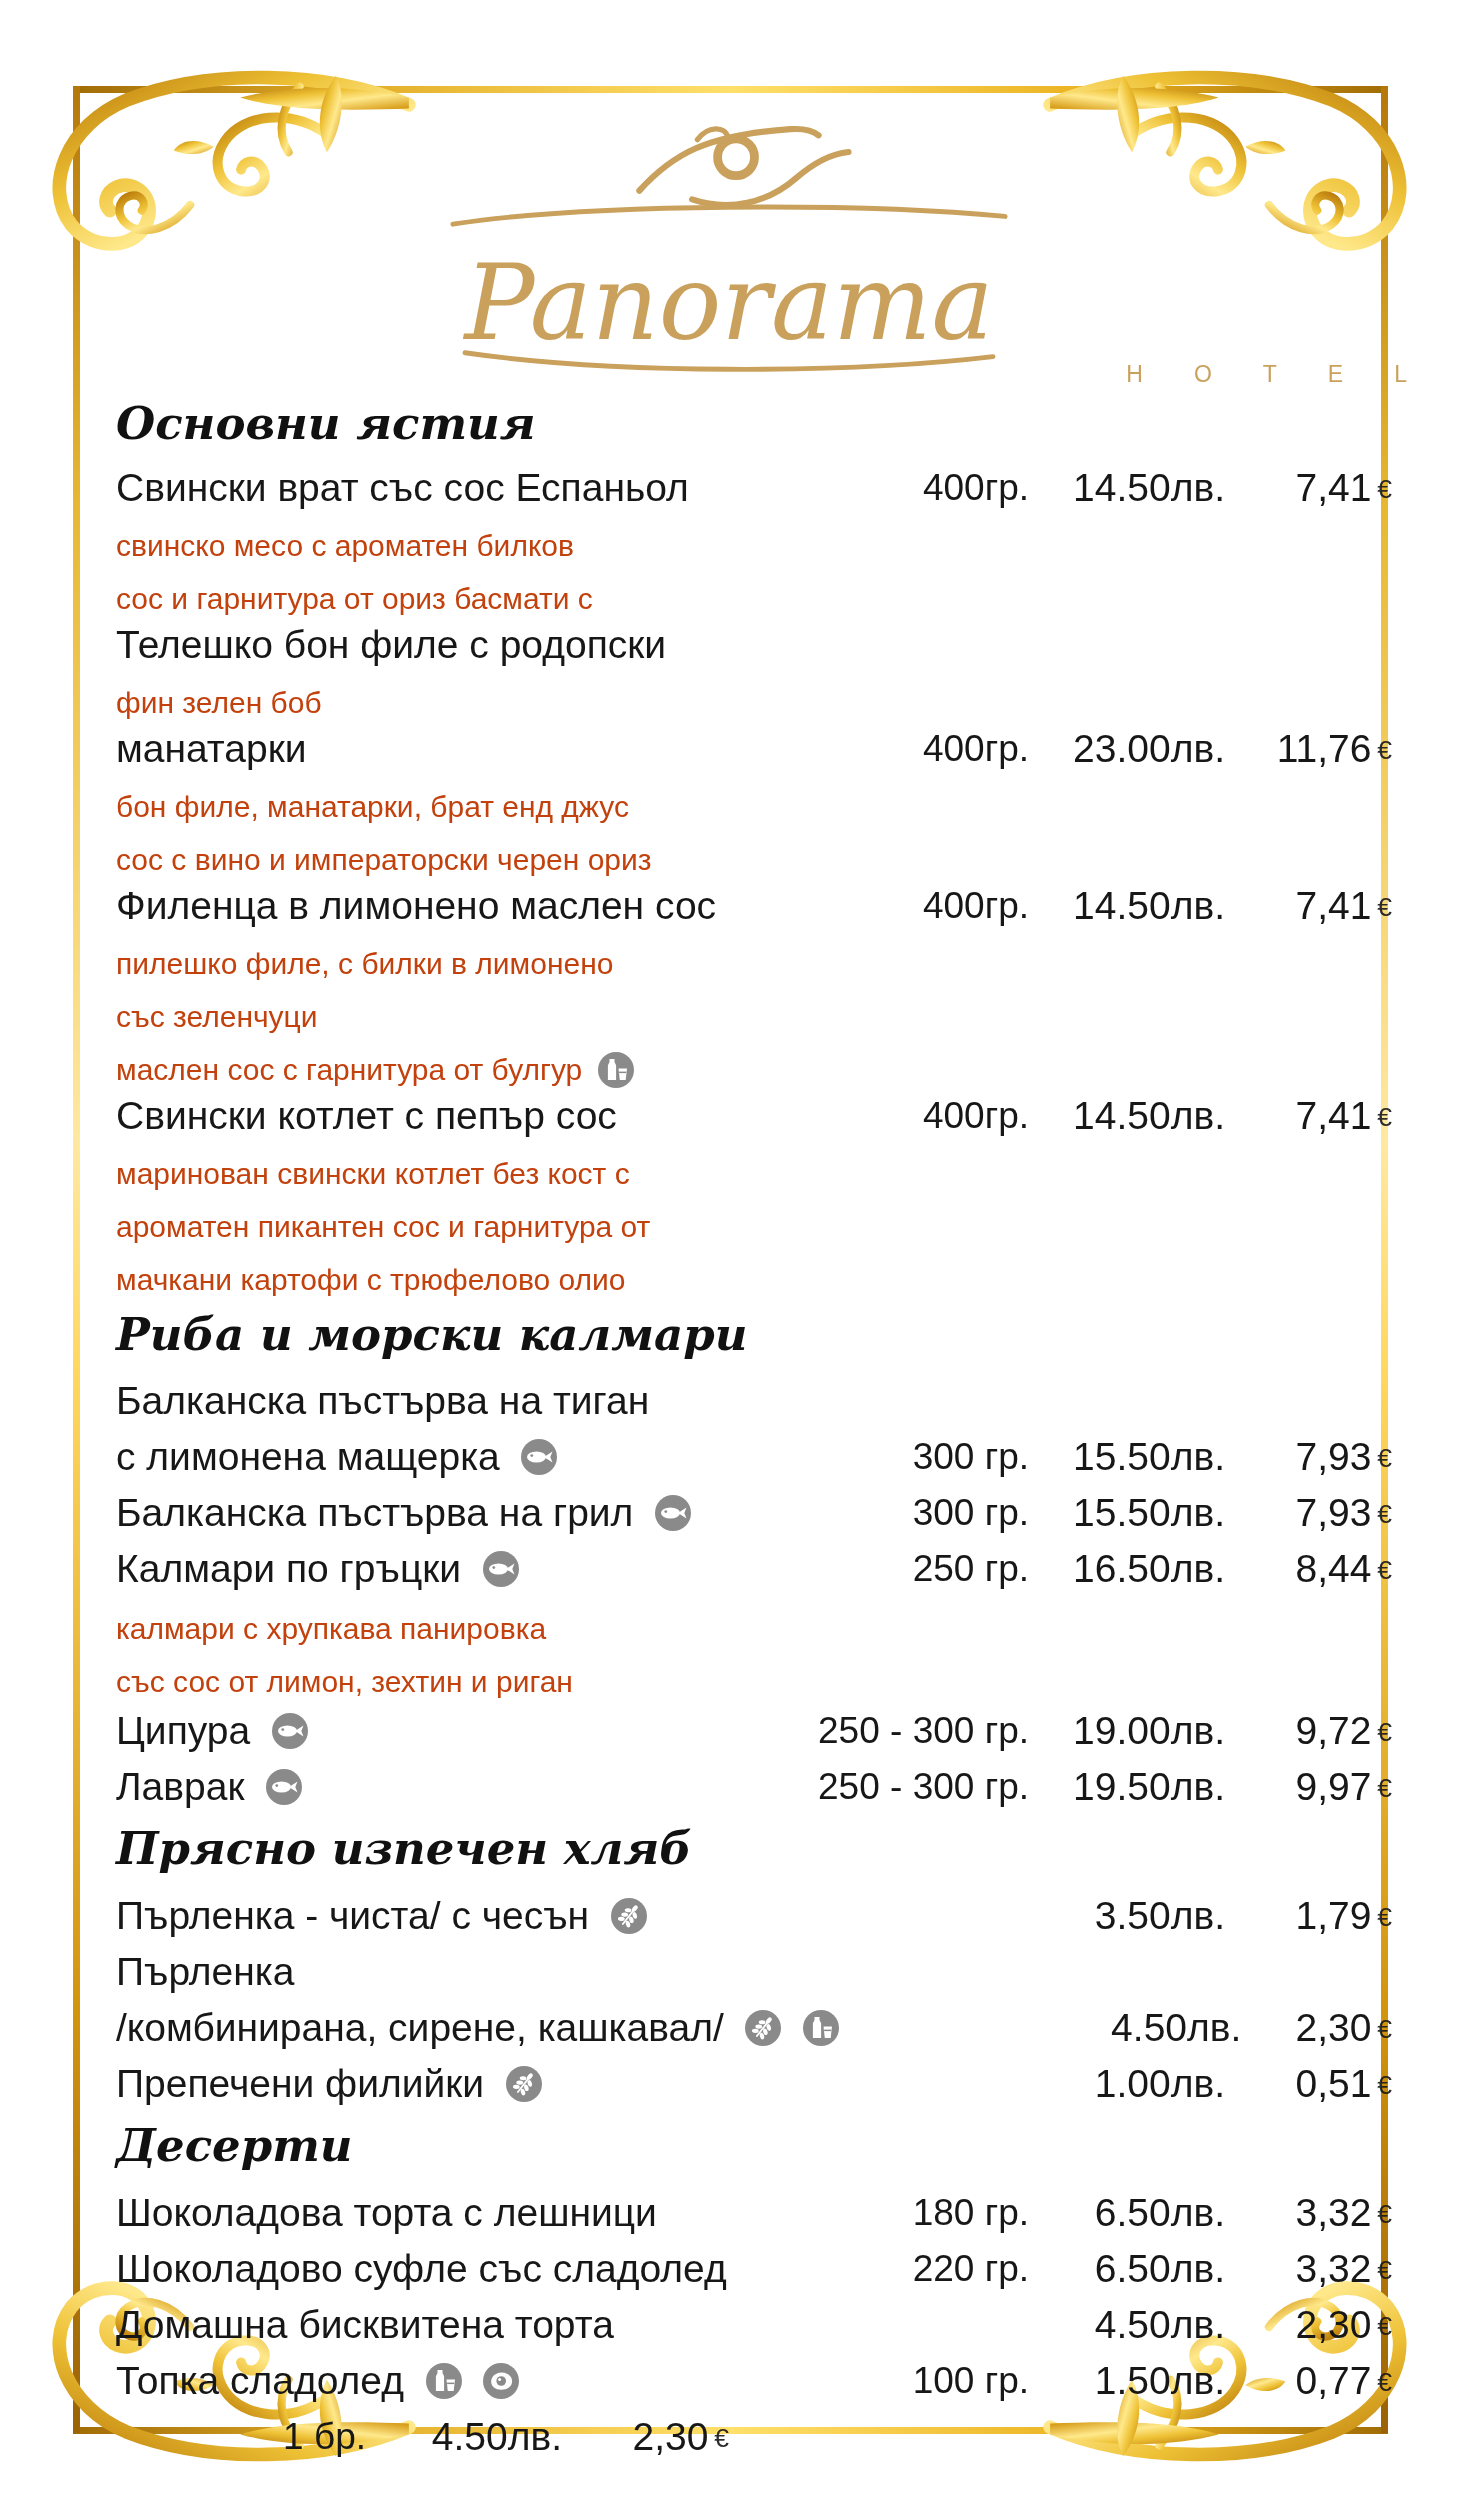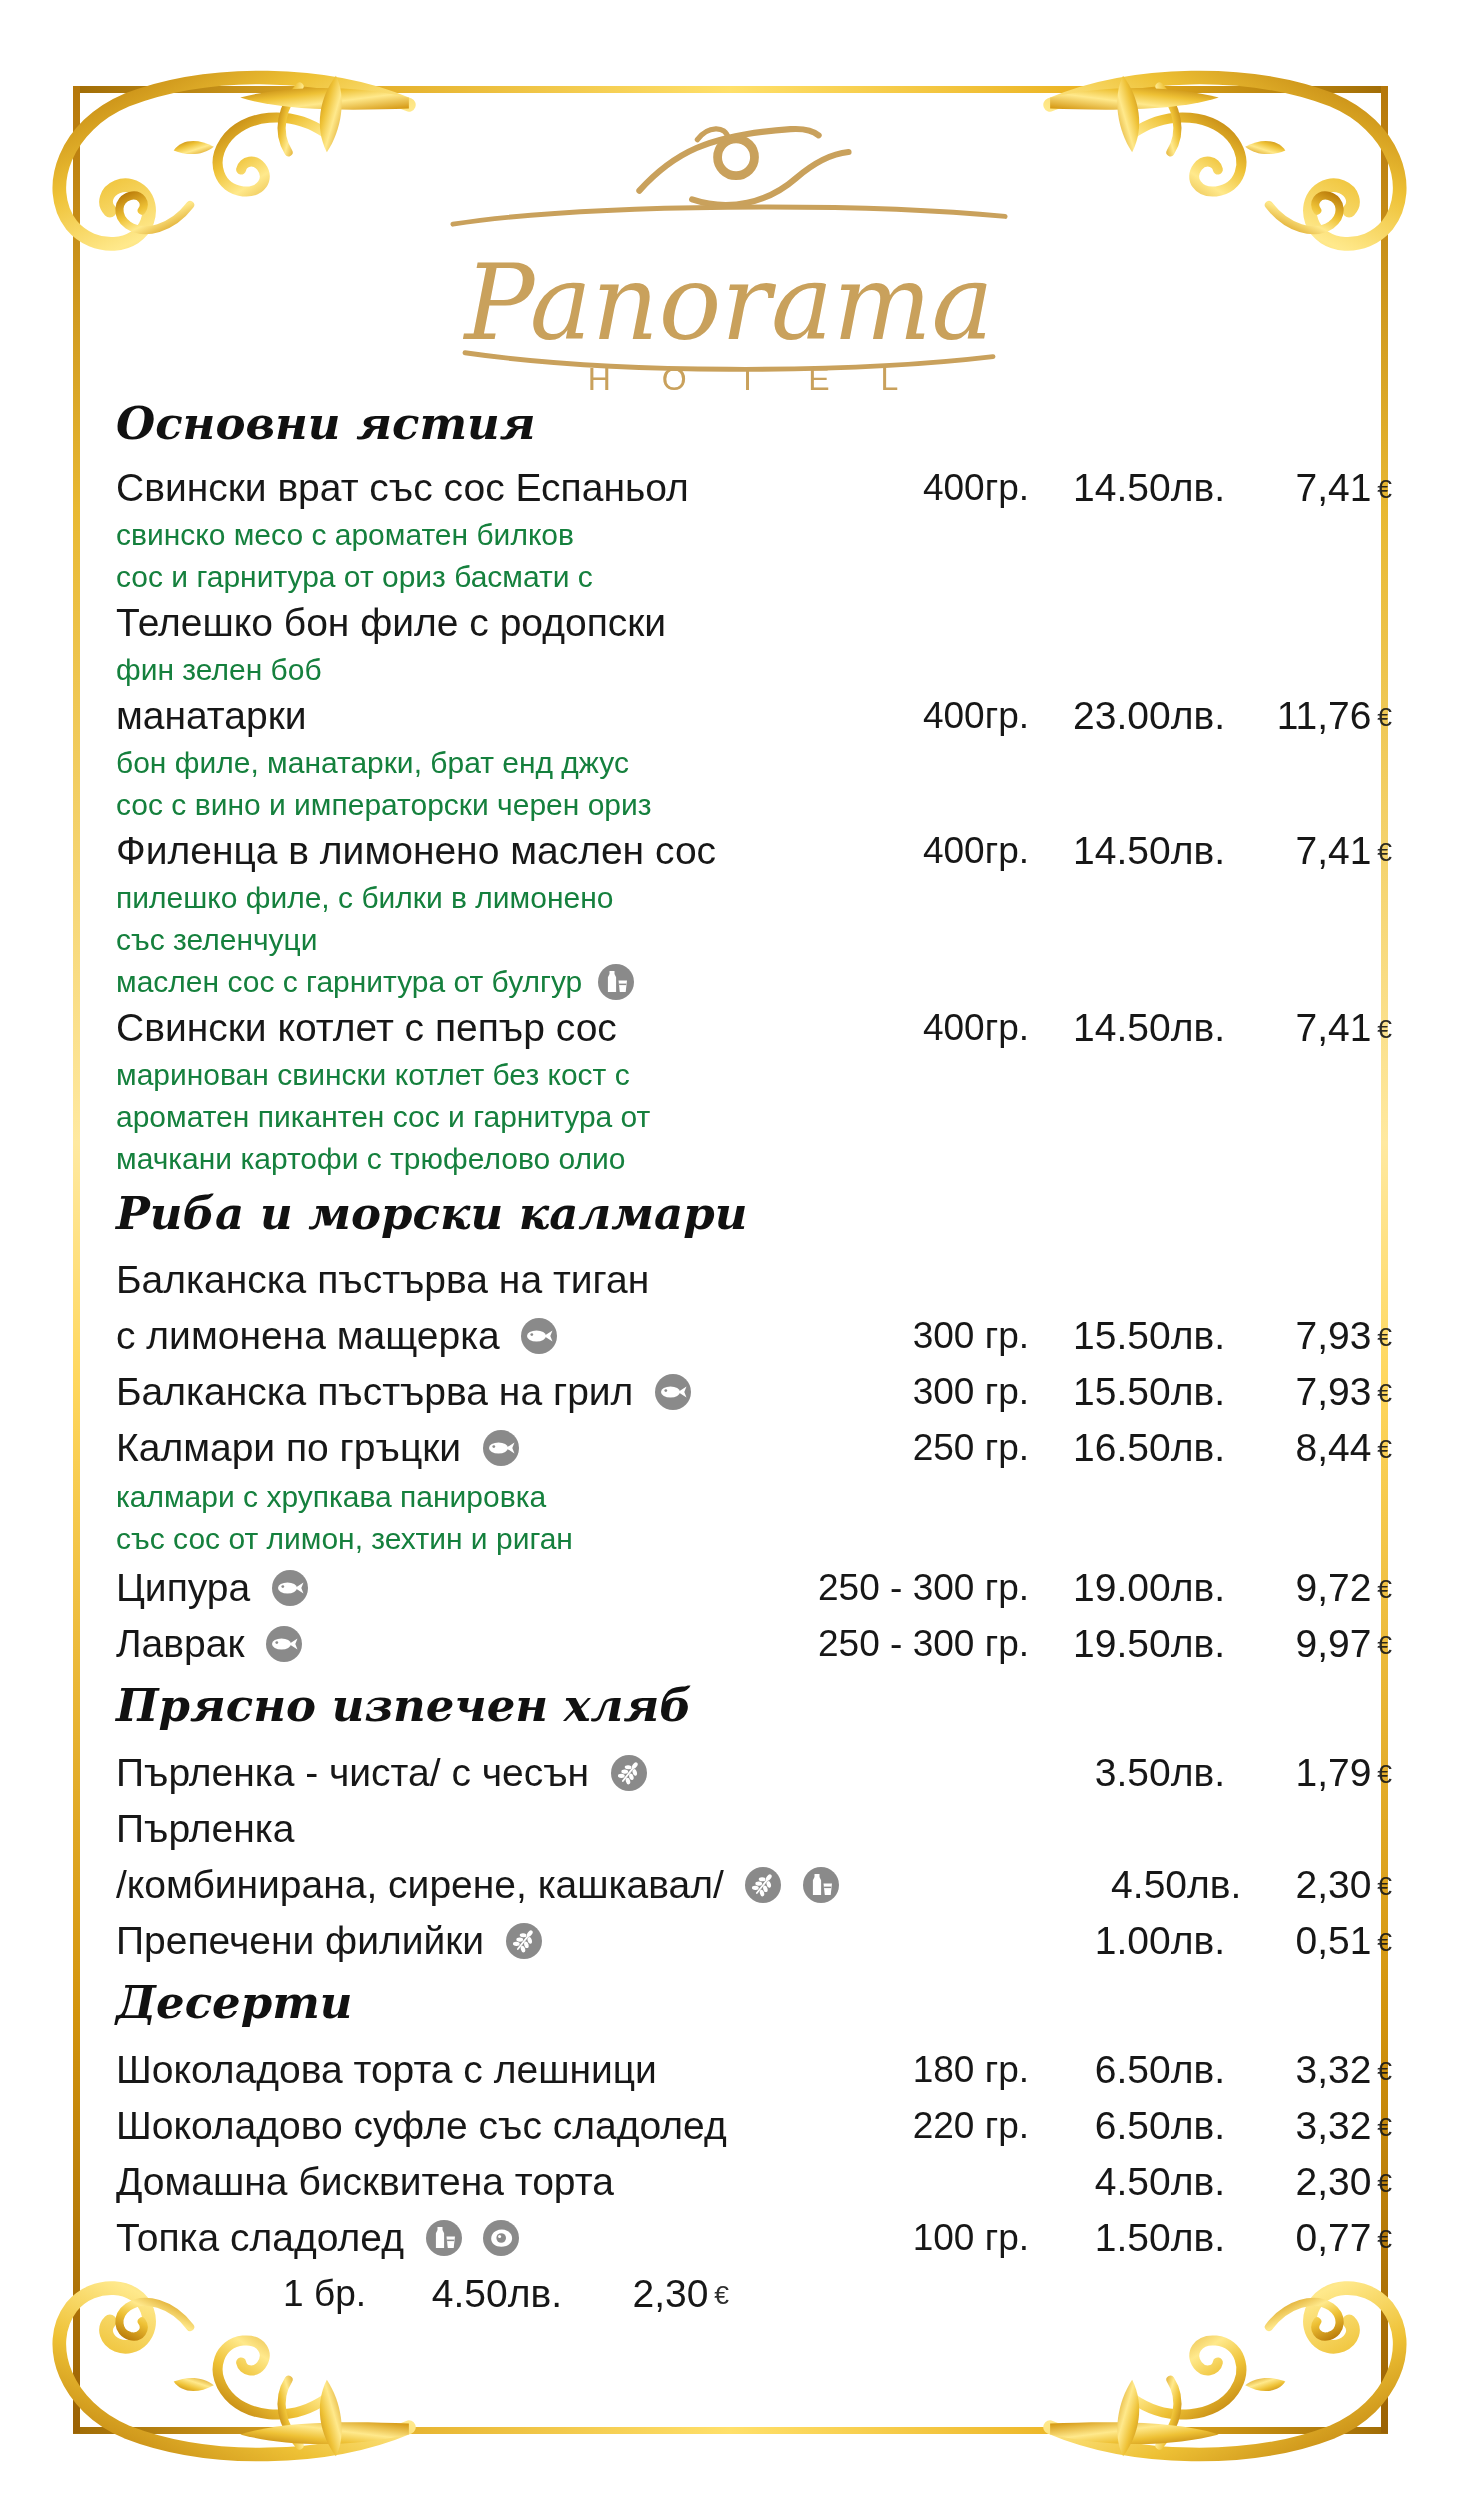--- a/index.html
+++ b/index.html
@@ -24,33 +24,33 @@
   .corner-br{left:1041px;top:2262px;transform:scale(-1,-1);}
 
   
   .logo-eye{position:absolute;left:50%;transform:translateX(-50%);top:94px;width:323px;height:123px;}
   .swoosh{position:absolute;left:50%;transform:translateX(-50%);}
   .swoosh-top{top:198px;width:573px;height:33px;}
   .swoosh-bottom{top:345px;width:549px;height:33px;}
   .brand{position:absolute;left:0;width:100%;top:208px;text-align:center;
     font-family:"DejaVu Serif",serif;font-style:italic;font-size:104px;line-height:1.25;
     color:var(--gold-text);margin-top:30px;}
-  .hotel{position:absolute;left:0;width:100%;top:361px;text-align:center;
-    font-size:32px;letter-spacing:51px;padding-left:79px;box-sizing:border-box;
+  .hotel{position:absolute;left:0;width:100%;top:361px;text-align:right;
+    font-size:23px;letter-spacing:51px;padding-left:79px;box-sizing:border-box;
     color:var(--gold-text);font-family:"Liberation Sans",sans-serif;}
 
   
   .menu{position:absolute;left:116px;top:390px;width:1276px;}
   .section-title{height:59px;line-height:59px;
     font-family:"DejaVu Serif",serif;font-style:italic;font-weight:bold;
     font-size:45px;color:#111;margin:3.9px 0 9.8px;}
   .row{display:flex;align-items:center;}
   .row.title{height:51px;font-size:39px;}
   .row.title.lg{height:56px;}
-  .row.desc{height:42px;font-size:30px;color:#15803d;}
+  .row.desc{height:42px;font-size:30px;color:#c2410c;margin-top:11px;}
   .name{flex:1;display:flex;align-items:center;white-space:nowrap;overflow:visible;}
   .col{text-align:right;white-space:nowrap;}
   .wt{width:250px;font-size:37px;}
   .lev{width:196px;font-size:39px;}
   .eur{width:167px;font-size:39px;}
   .eur-sign{font-size:26.5px;margin-left:5.9px;position:relative;top:-2.9px;opacity:.9;}
   .icon{display:inline-flex;margin-left:21.6px;align-items:center;}
   .icon svg{width:36px;height:36px;display:block;}
   .row.desc .icon{margin-left:15.7px;}
   .hidden-defs{position:absolute;width:0;height:0;overflow:hidden;}

